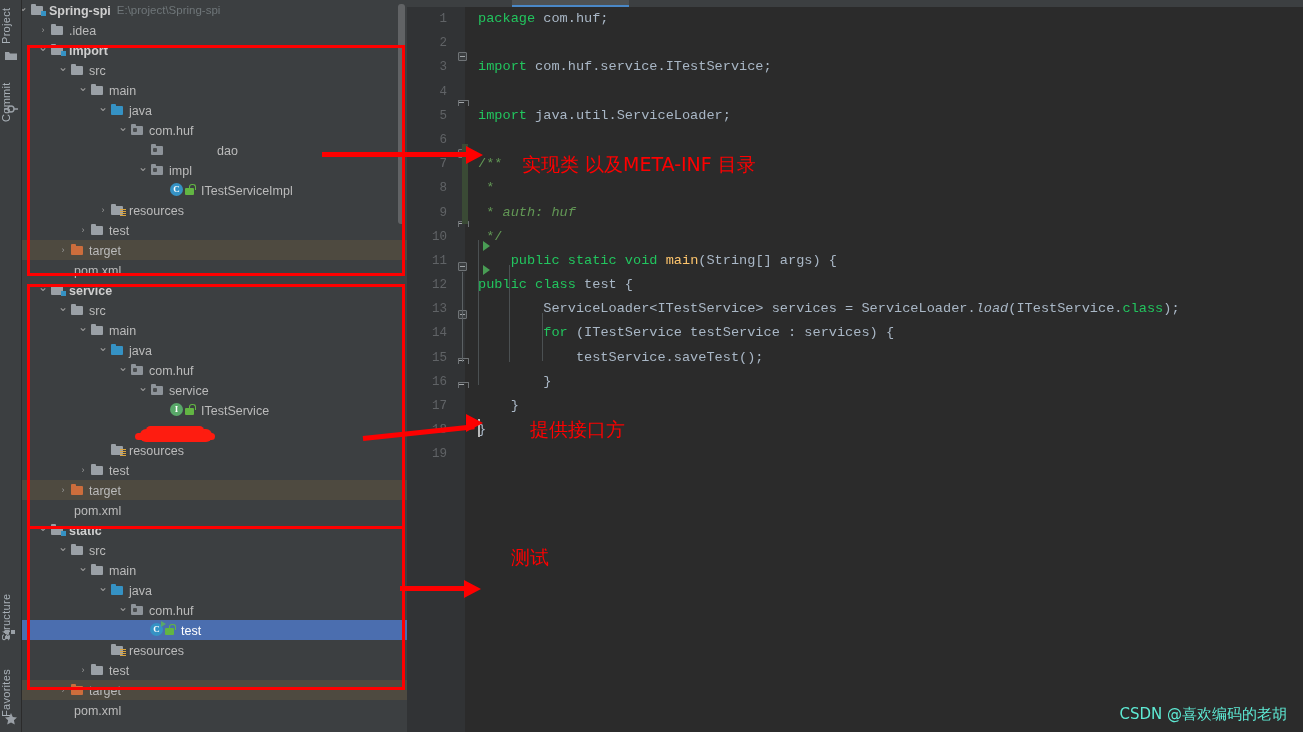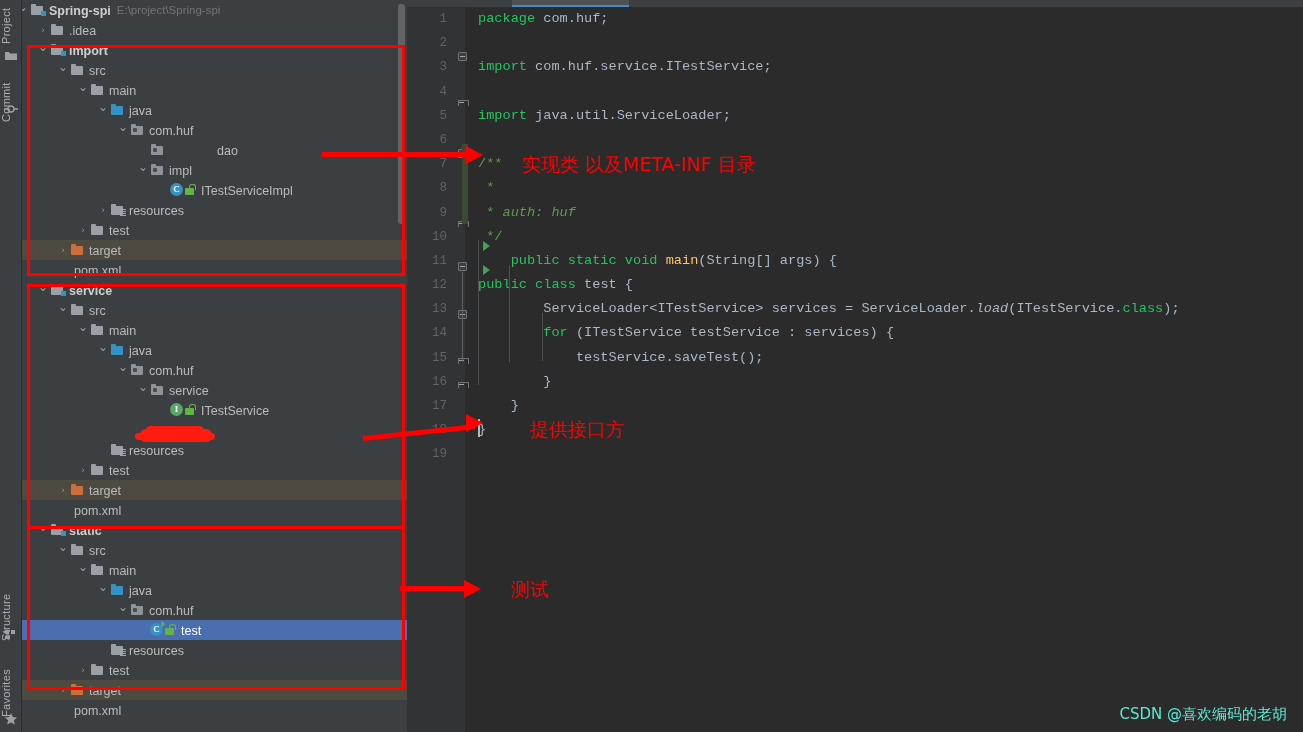--- a/index.html
+++ b/index.html
@@ -325,17 +325,17 @@
 
     <div class="hline" style="left:400px; top:586px; width:70px; height:5px;"></div>
     <div class="arr-head" style="left:464px; top:580px;"></div>
 
     <div class="scribble" style="left:140px; top:429px; width:72px; height:13px; border-radius:6px;"></div>
     <div class="scribble" style="left:146px; top:426px; width:58px; height:9px; border-radius:5px;"></div>
     <div class="scribble" style="left:135px; top:433px; width:80px; height:7px; border-radius:4px;"></div>
 
     <div class="anno-text" style="left:522px; top:152px;">实现类 以及META-INF 目录</div>
     <div class="anno-text" style="left:530px; top:417px;">提供接口方</div>
-    <div class="anno-text" style="left:511px; top:577px;">测试</div>
+    <div class="anno-text" style="left:511px; top:545px;">测试</div>
   </div>
 
   <div class="watermark">CSDN @喜欢编码的老胡</div>
 </div>
 
 </body></html>

